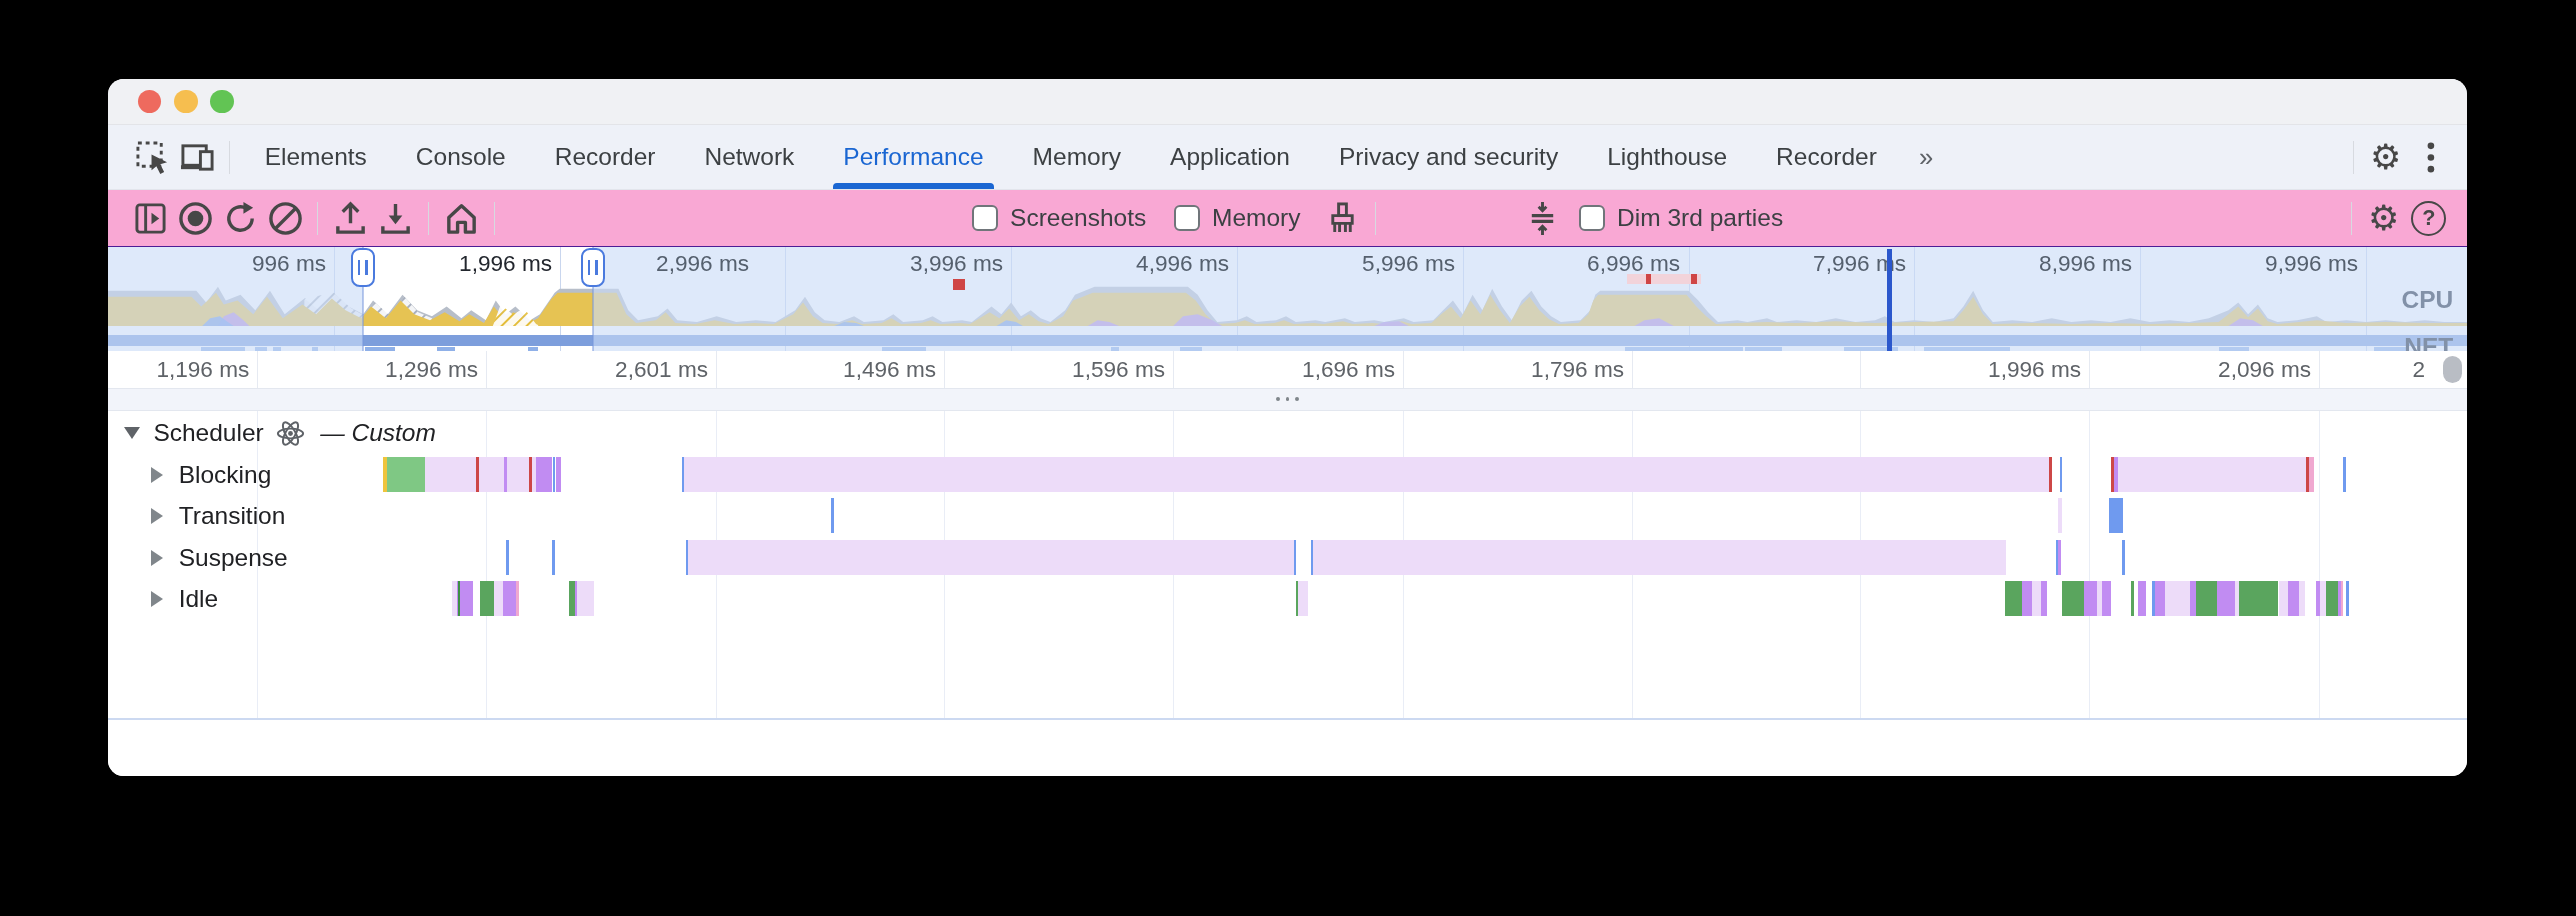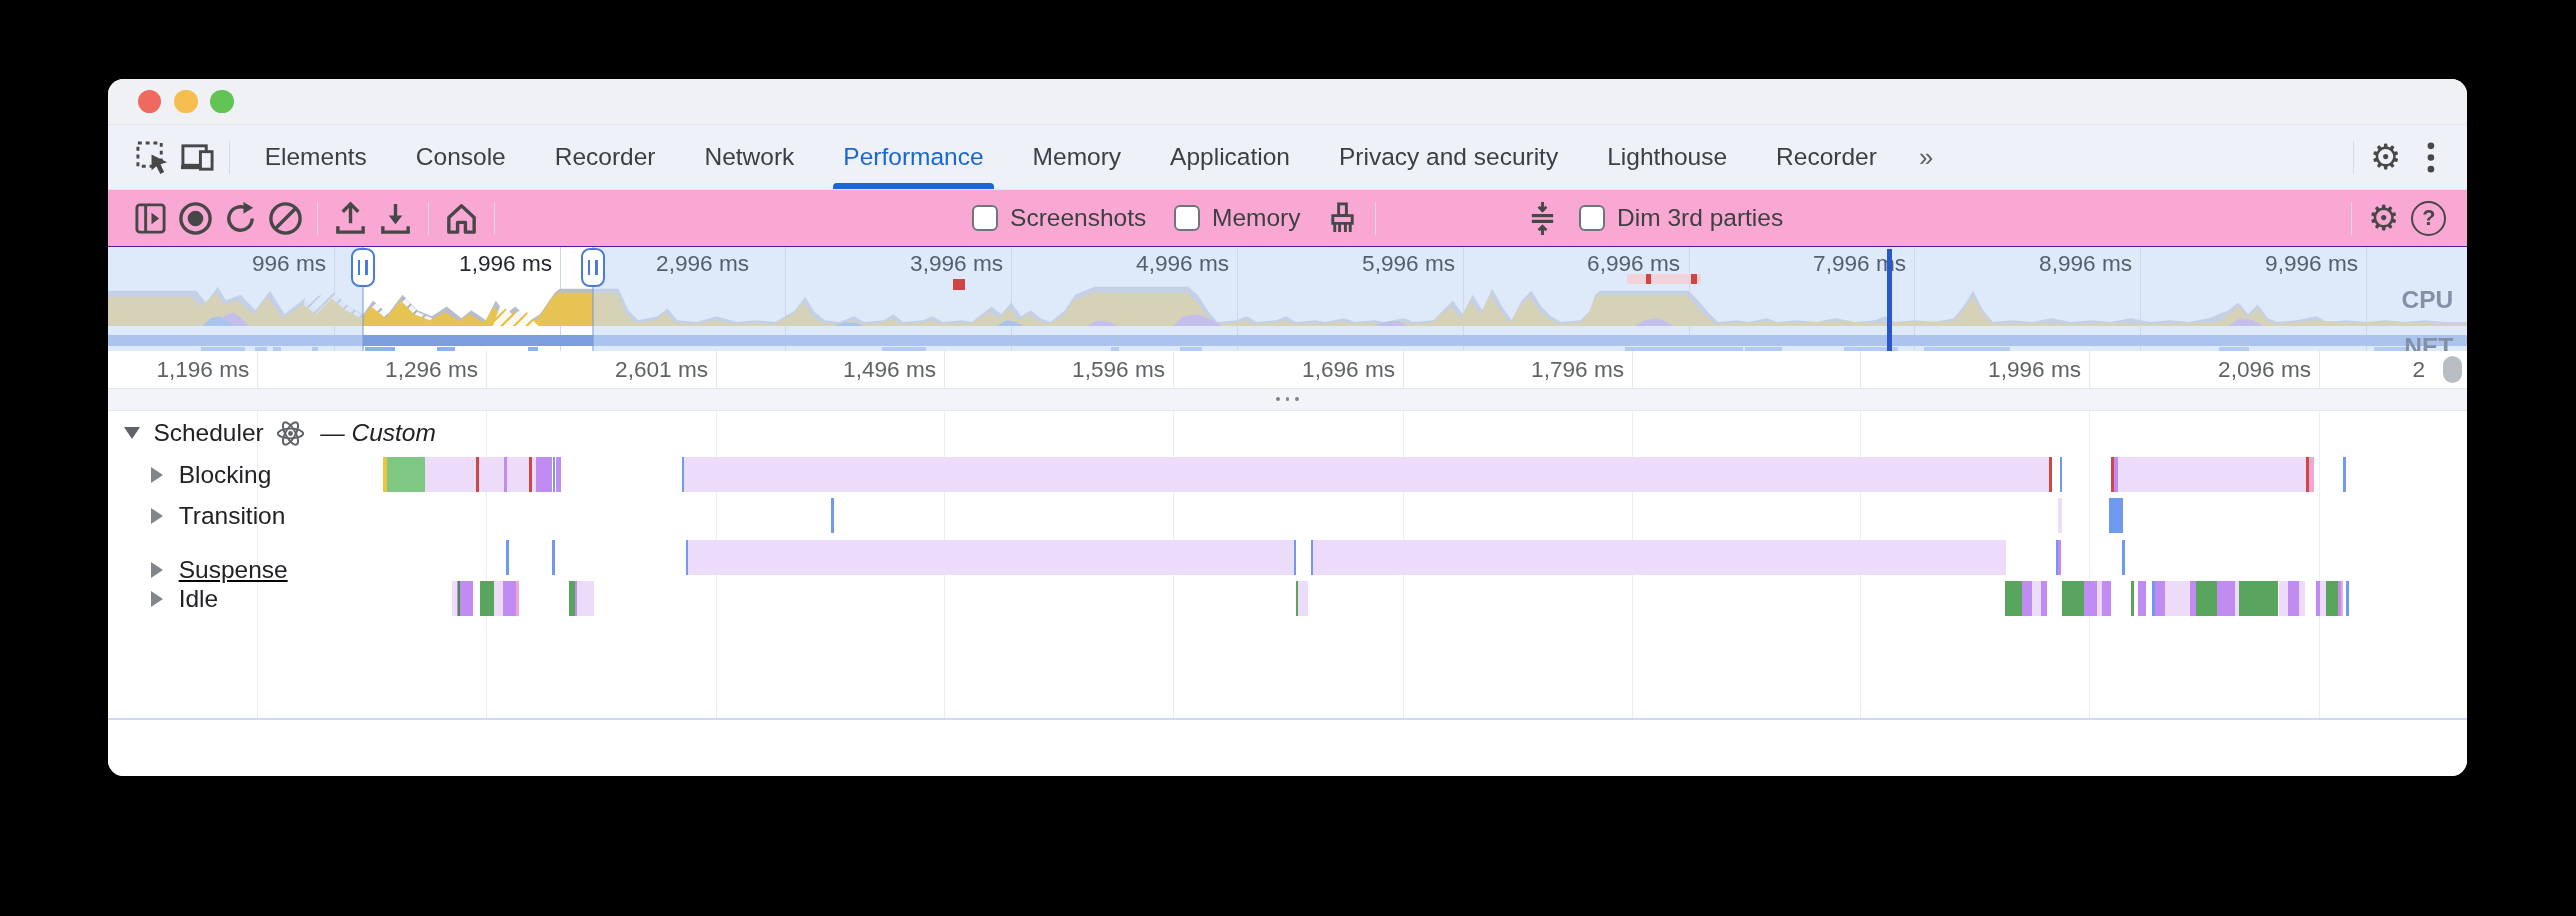--- a/index.html
+++ b/index.html
@@ -399,21 +399,21 @@
         <div class="seg" style="left: 2198px; top: 46px; width: 2.9px; background: rgb(205, 71, 71);"></div>
         <div class="seg" style="left: 2201px; top: 46px; width: 4.9px; background: rgb(240, 168, 208);"></div>
         <div class="seg" style="left: 2235px; top: 46px; width: 2.9px; background: rgb(111, 154, 239);"></div>
         <div class="row-label" style="top: 84px;">
           <div class="tri-right"></div>
           <span>Transition</span>
         </div>
         <div class="seg" style="left: 723px; top: 87px; width: 2.9px; background: rgb(111, 154, 239);"></div>
         <div class="seg" style="left: 1950px; top: 87px; width: 3.9px; background: rgb(237, 220, 249);"></div>
         <div class="seg" style="left: 2001px; top: 87px; width: 13.7px; background: rgb(111, 154, 239);"></div>
-        <div class="row-label" style="top: 138px; text-decoration: underline;">
+        <div class="row-label" style="top: 126px;">
           <div class="tri-right"></div>
           <span>Suspense</span>
         </div>
         <div class="seg" style="left: 398px; top: 129px; width: 2.9px; background: rgb(111, 154, 239);"></div>
         <div class="seg" style="left: 444px; top: 129px; width: 2.9px; background: rgb(111, 154, 239);"></div>
         <div class="seg" style="left: 578px; top: 129px; width: 2px; background: rgb(111, 154, 239);"></div>
         <div class="seg" style="left: 580px; top: 129px; width: 606px; background: rgb(237, 220, 249);"></div>
         <div class="seg" style="left: 1186px; top: 129px; width: 2px; background: rgb(111, 154, 239);"></div>
         <div class="seg" style="left: 1203px; top: 129px; width: 2px; background: rgb(111, 154, 239);"></div>
         <div class="seg" style="left: 1205px; top: 129px; width: 693px; background: rgb(237, 220, 249);"></div>

